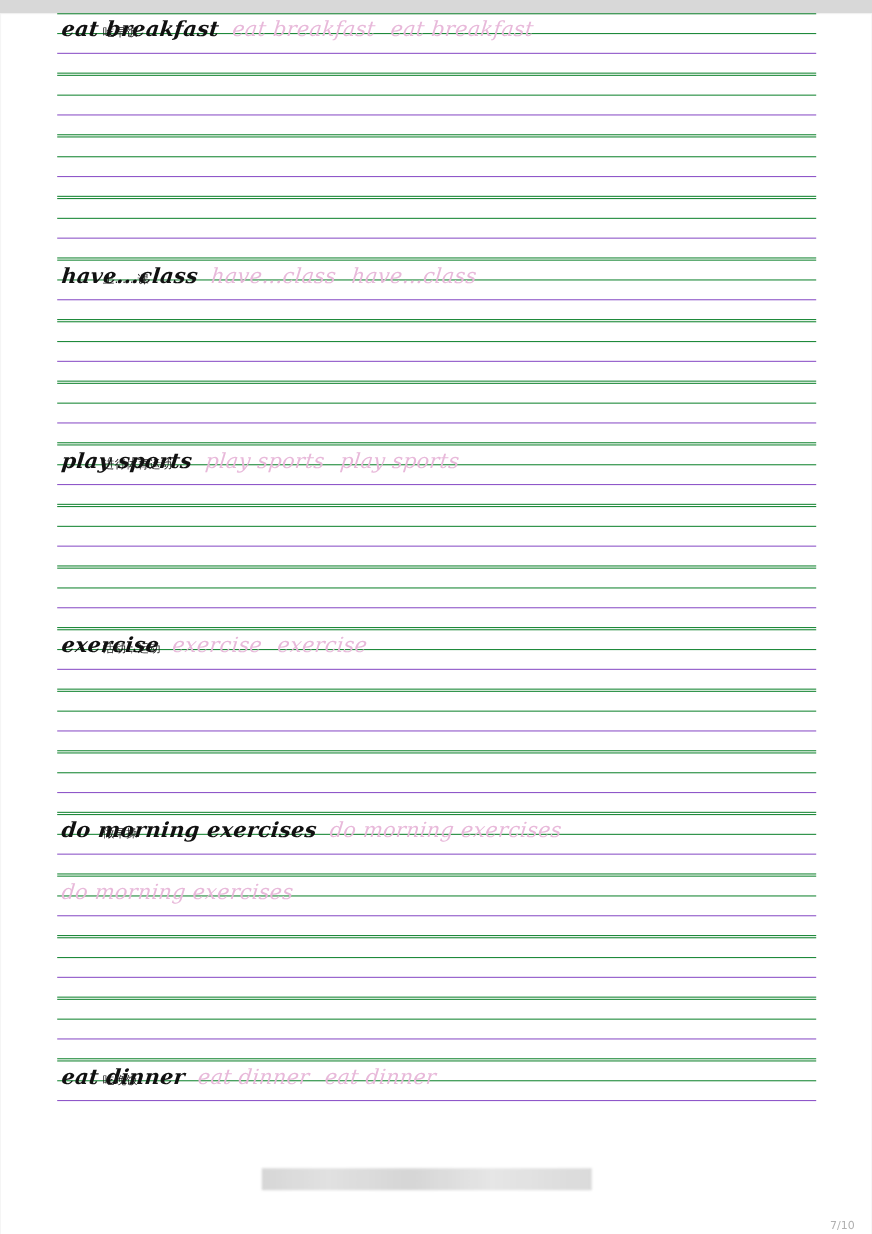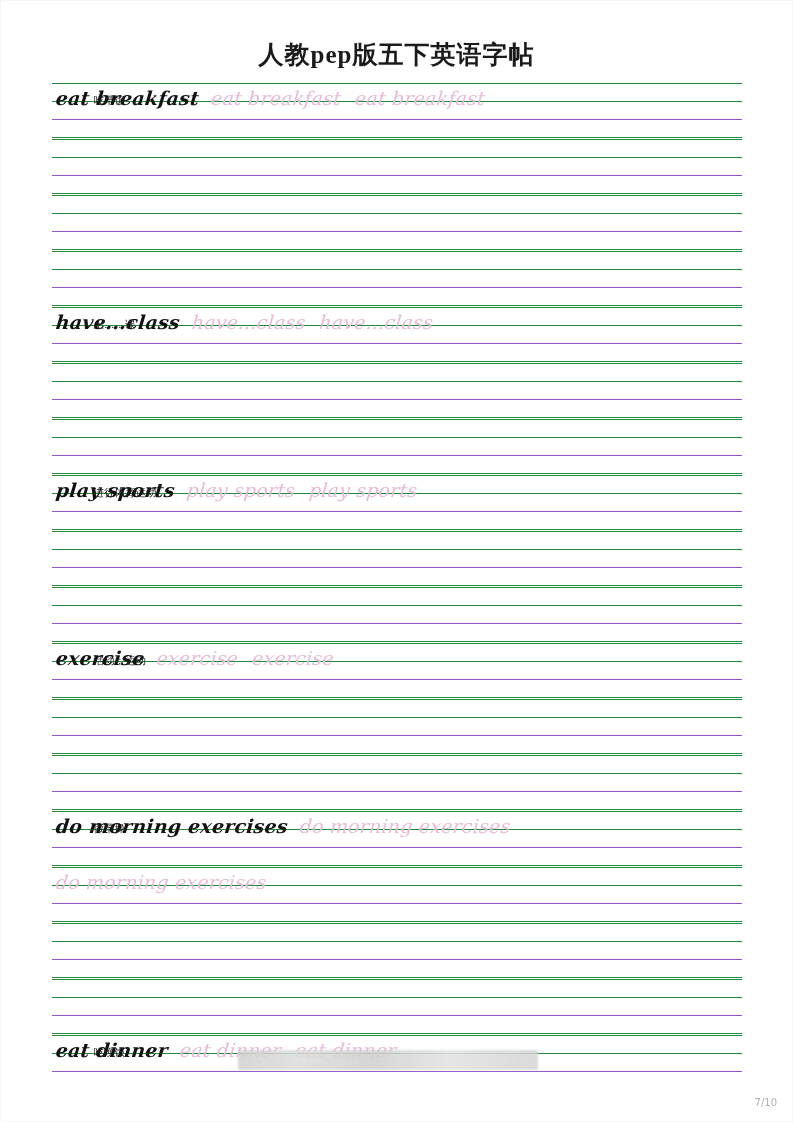--- a/index.html
+++ b/index.html
@@ -128,21 +128,20 @@
     inset: 0;
     pointer-events: none;
     box-shadow: inset 0 0 0 1px rgba(0,0,0,.04);
   }
 </style>
 </head>
 <body>
 
 <div class="page">
 
-  <div class="title">人教pep版五下英语字帖</div>
 
 
   <div class="sheet" id="sheet">
       <div class="band">
         <div class="rule r0"></div>
         <div class="rule r1"></div>
         <div class="rule r2 violet"></div>
         <div class="rule r3"></div>
         <div class="hand"><span class="solid">eat breakfast</span><span class="ghost">eat breakfast</span><span class="ghost">eat breakfast</span></div>
         <div class="cn">吃早饭</div>

